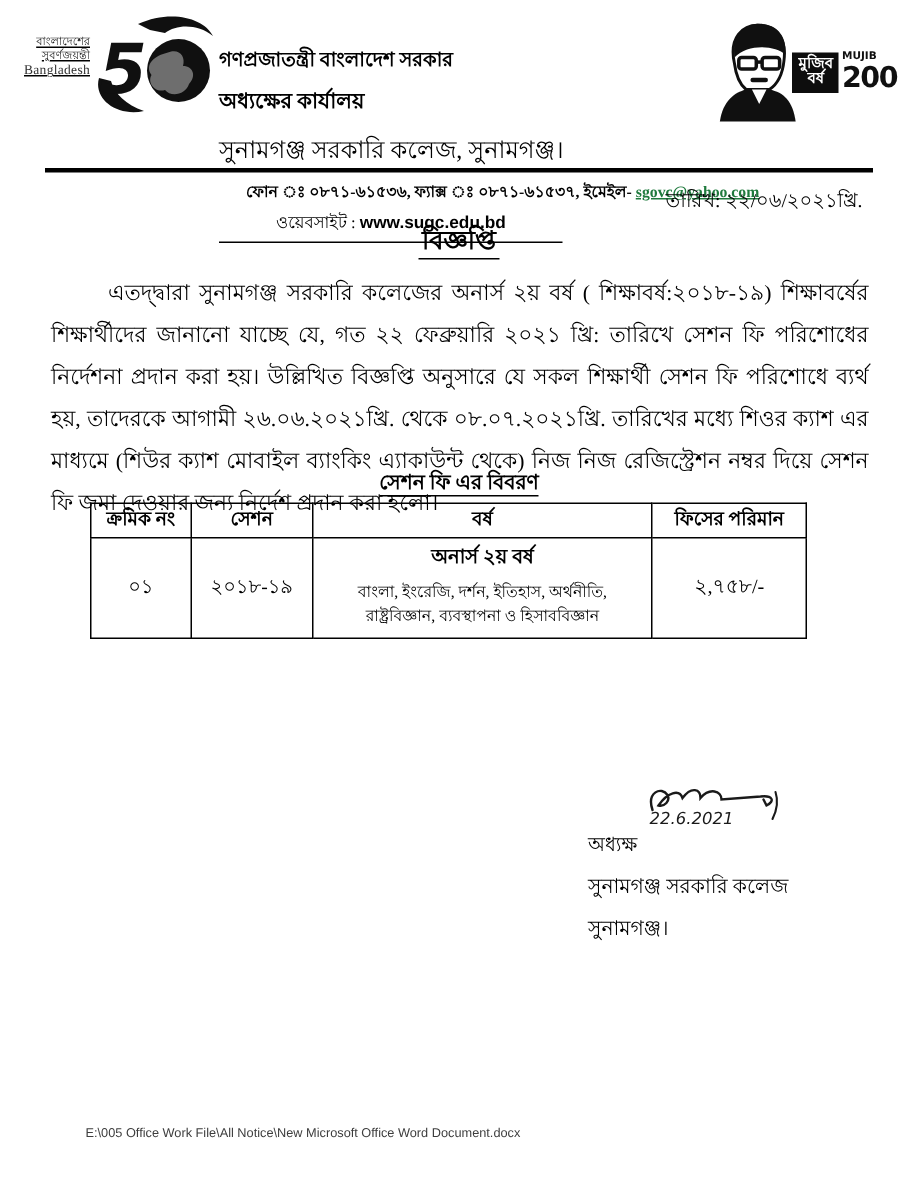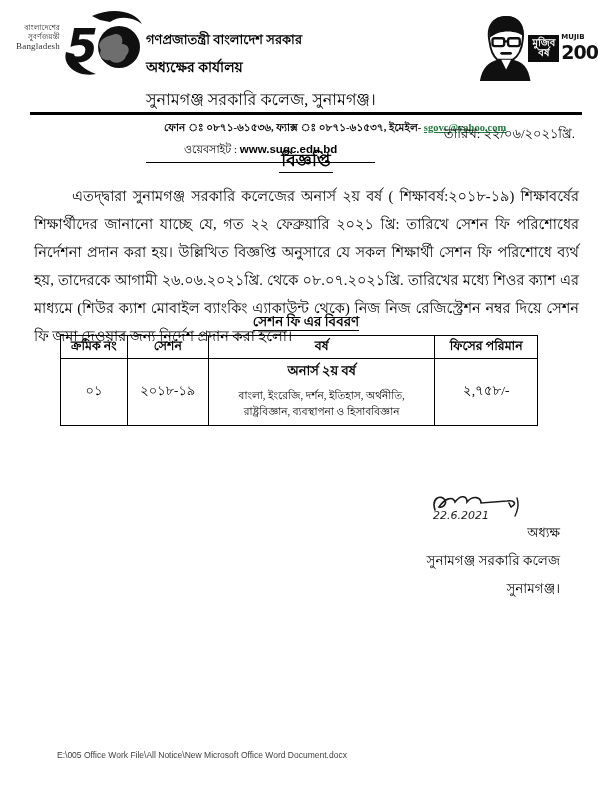--- a/index.html
+++ b/index.html
@@ -4,21 +4,21 @@
 <style>
   * { margin:0; padding:0; box-sizing:border-box; }
   html,body { background:#e8e8e8; }
   .page {
     position:relative; width:612px; height:792px; margin:0 auto;
     background:#ffffff; color:#000;
     font-family:"Liberation Serif", serif; overflow:hidden;
   }
 
   
-  .logo-bd50 { position:absolute; left:16px; top:10px; width:132px; height:72px; display:flex; align-items:flex-start; }
+  .logo-bd50 { position:absolute; left:16px; top:10px; width:132px; height:72px; display:flex; align-items:flex-start;text-decoration:underline; }
   .bd50-captions { padding-top:14px; text-align:right; line-height:1.15; color:#222; }
   .bd50-captions .cap { font-size:7.5px; }
   .bd50-captions .cap-en { font-size:9px; letter-spacing:.2px; color:#333; }
   .bd50-mark { position:relative; width:86px; height:66px; margin-left:2px; }
   .bd50-mark svg { position:absolute; left:0; top:0; }
   .bd50-num { font:italic 700 46px "DejaVu Sans", sans-serif; fill:#101010; }
 
   .logo-mujib { position:absolute; left:476px; top:12px; width:122px; height:72px; display:flex; align-items:center; }
   .mujib-textblock { display:flex; align-items:center; margin-left:-4px; }
   .mujib-chip { background:#0d0d0d; color:#fff; font-weight:bold; font-size:10px; line-height:1.05; padding:3px 4px; text-align:center; }
@@ -59,21 +59,21 @@
   .col-serial { width:14%; } .col-session { width:17%; } .col-year { width:47.5%; } .col-fee { width:21.5%; }
   td.cell-plain { font-size:13px; }
   td.cell-fee { font-size:13.5px; }
   td.cell-year { padding:2px 8px 4px 8px; }
   .year-title { font-size:13px; font-weight:bold; display:block; margin-bottom:6px; }
   .year-subjects { font-size:10.5px; line-height:1.55; display:block; }
   tr.row-1 td { height:65px; }
   tr.row-2 td { height:45px; }
 
   
-  .signature { position:absolute; left:392px; top:490px; width:168px; text-align:right; }
+  .signature { position:absolute; left:392px; top:520px; width:168px; text-align:left; }
   .sig-mark { position:relative; height:32px; }
   .sig-mark svg { display:block; margin:0 auto; }
   .sig-role { font-size:13px; margin-top:1px; }
   .sig-org  { font-size:13.5px; margin-top:6px; }
   .sig-place{ font-size:13.5px; margin-top:5px; }
 
   
   .footer-path {
     position:absolute; left:57px; top:750px;
     font:8.5px "Liberation Sans", sans-serif; color:#3d3d3d;

